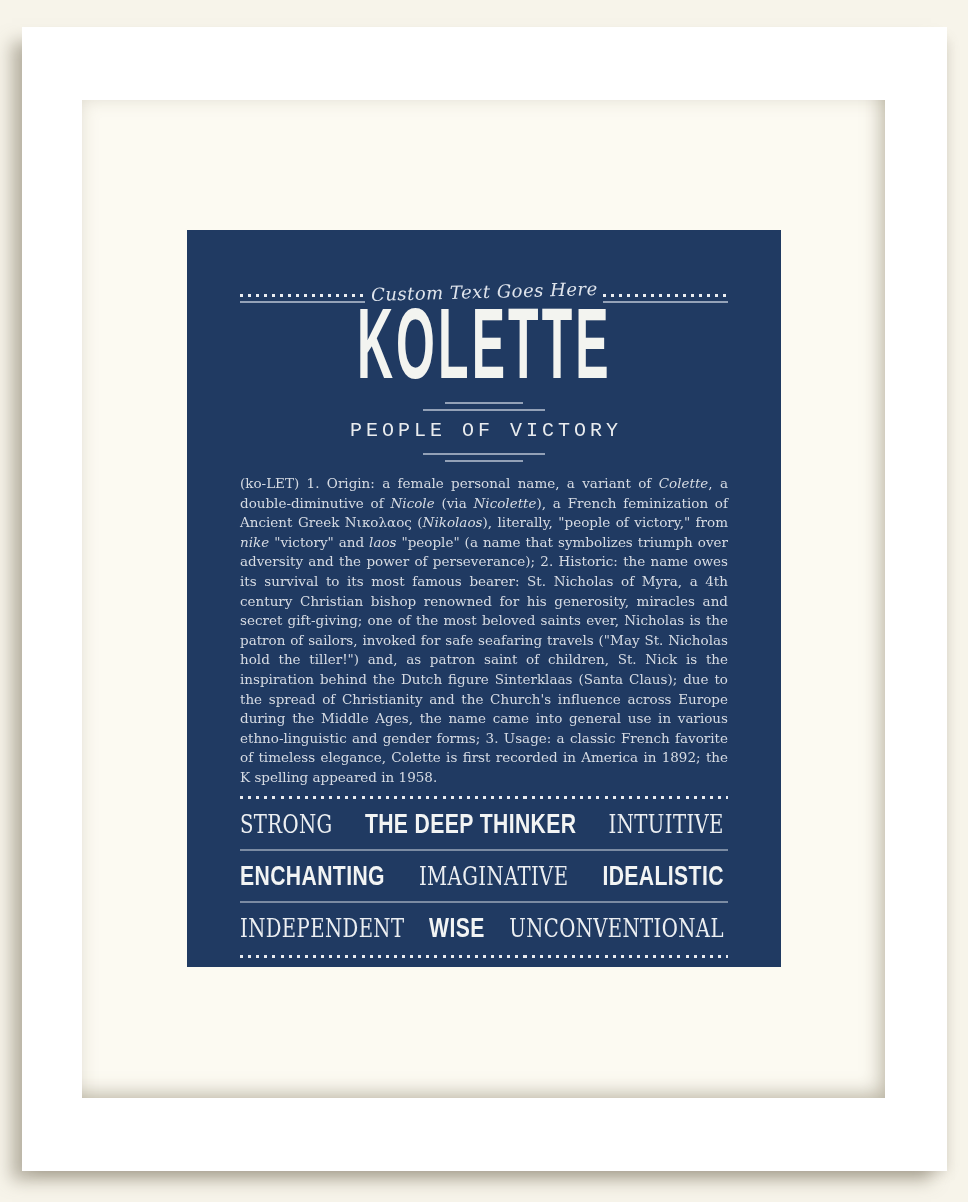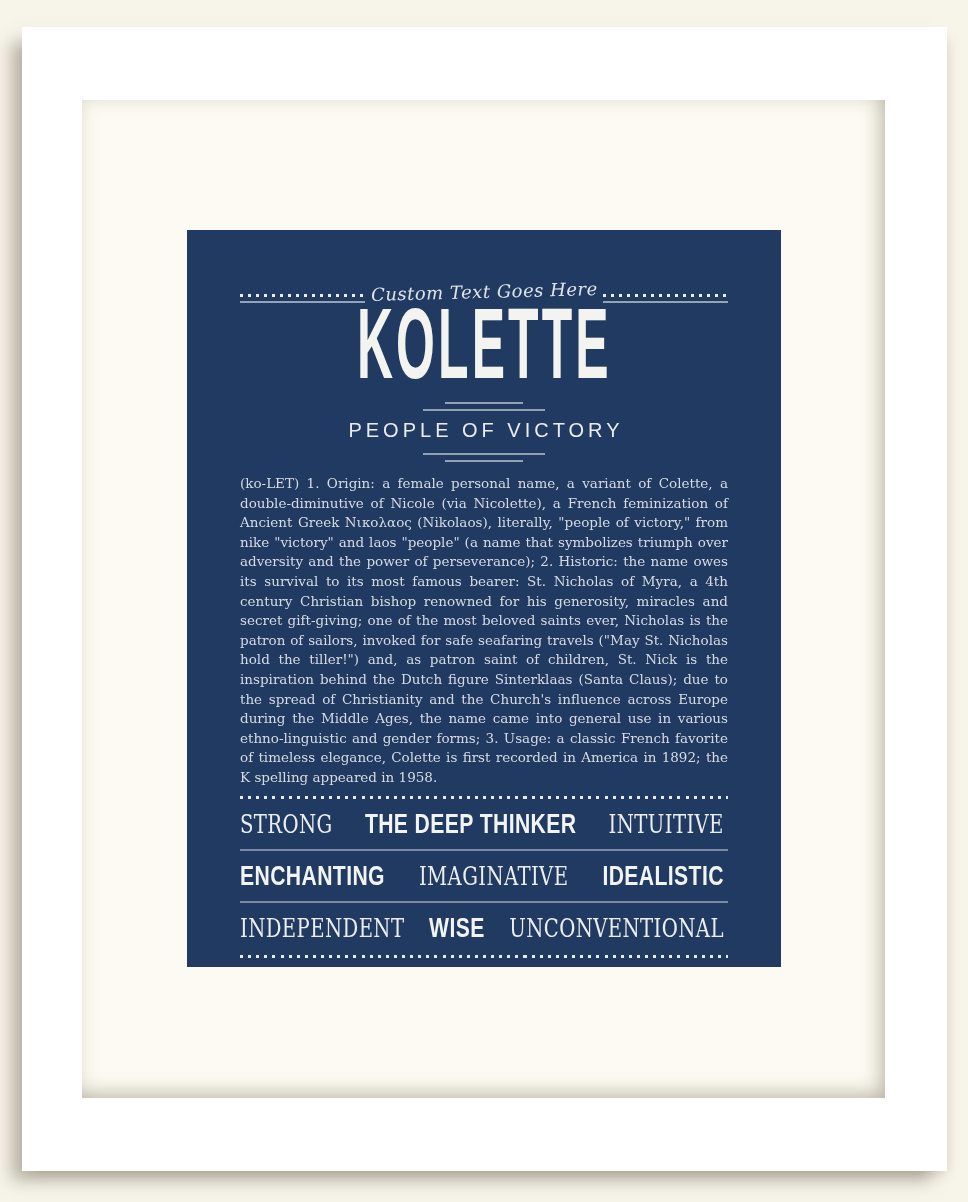--- a/index.html
+++ b/index.html
@@ -45,29 +45,29 @@
   
   .divider{display:flex;flex-direction:column;align-items:center;}
   .divider .line{height:2px;background:#93a1b7;}
   .divider .short{width:78px;}
   .divider .long{width:122px;}
   .divider .line + .line{margin-top:5px;}
   .div1{margin-top:6px;}
   .div2{margin-top:8px;}
   .meaning{
     margin-top:8px;height:26px;text-align:center;
-    font-family:Liberation Sans, sans-serif;font-size:20px;
+    font-family:Liberation Mono, monospace;font-size:20px;
     letter-spacing:4px;text-indent:4px;color:#e9ecef;white-space:nowrap;
   }
   
   .definition{
     margin:12px 0 0;font-size:13.5px;line-height:19.6px;
     color:#d6dbe3;text-align:justify;
   }
-  .seg-it{}
+  .seg-it{font-style:italic;}
   
   .dotted-rule{height:3px;background:repeating-linear-gradient(90deg,#e8ebf0 0,#e8ebf0 3px,transparent 3px,transparent 8.1px);}
   .dr-top{margin-top:8px;}
   .dr-bottom{margin-top:2px;}
   .trait-line{
     width:640px;transform:scaleX(0.756);transform-origin:0 50%;
     display:flex;justify-content:space-between;align-items:center;
     height:50px;white-space:nowrap;
   }
   .trait-sep{height:2px;background:rgba(236,240,244,0.45);}

